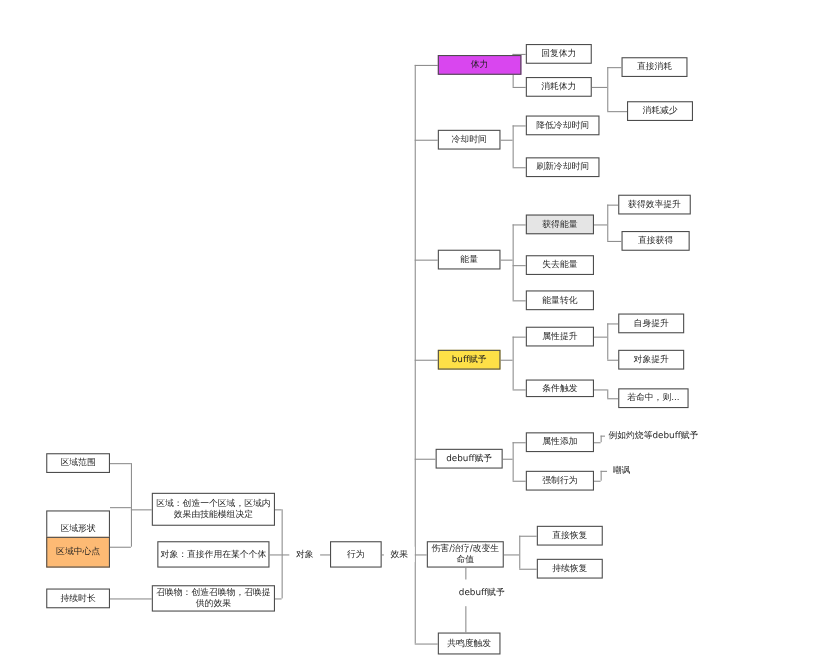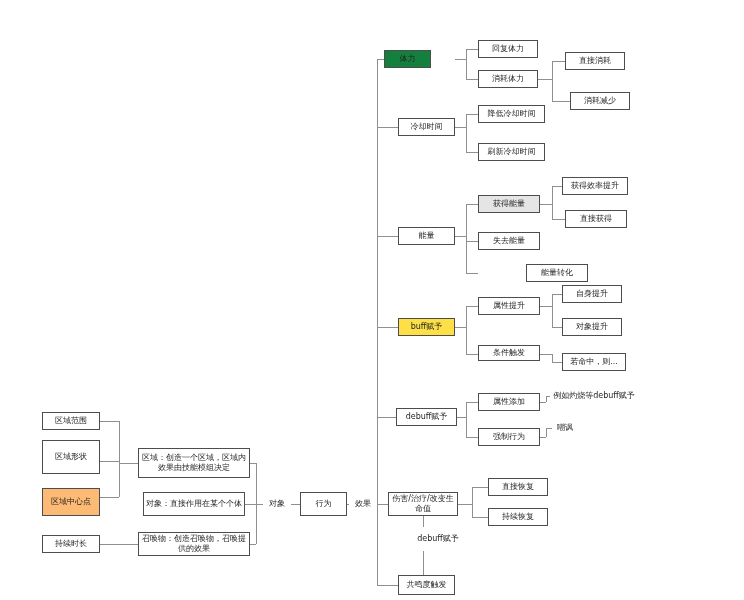--- a/index.html
+++ b/index.html
@@ -104,43 +104,43 @@
     <div class="edge" style="background: rgb(143, 143, 143); left: 540px; top: 437px; width: 6px; height: 1px;"></div>
     <div class="edge" style="background: rgb(143, 143, 143); left: 546px; top: 428px; width: 1px; height: 9px;"></div>
     <div class="edge" style="background: rgb(143, 143, 143); left: 546px; top: 428px; width: 6px; height: 1px;"></div>
     <div class="edge" style="background: rgb(143, 143, 143); left: 458px; top: 504px; width: 14px; height: 1px;"></div>
     <div class="edge" style="background: rgb(143, 143, 143); left: 472px; top: 487px; width: 1px; height: 30px;"></div>
     <div class="edge" style="background: rgb(143, 143, 143); left: 472px; top: 487px; width: 16px; height: 1px;"></div>
     <div class="edge" style="background: rgb(143, 143, 143); left: 472px; top: 517px; width: 16px; height: 1px;"></div>
     <div class="edge" style="background: rgb(143, 143, 143); left: 423px; top: 516px; width: 1px; height: 11px;"></div>
     <div class="edge" style="background: rgb(143, 143, 143); left: 423px; top: 551px; width: 1px; height: 24px;"></div>
     <div class="node node-box" style="left: 42px; top: 412px; width: 58px; height: 18px; color: rgb(31, 31, 31); border-color: rgb(77, 77, 77); background: rgb(255, 255, 255);">区域范围</div>
-    <div class="node node-box" style="left: 42px; top: 440px; width: 58px; height: 34px; color: rgb(31, 31, 31); border-color: rgb(77, 77, 77); background: rgb(255, 255, 255);">区域形状</div>
+    <div class="node node-box" style="left: 42px; top: 464px; width: 58px; height: 34px; color: rgb(31, 31, 31); border-color: rgb(77, 77, 77); background: rgb(255, 255, 255);">区域形状</div>
     <div class="node node-box" style="left: 42px; top: 488px; width: 58px; height: 28px; color: rgb(31, 31, 31); border-color: rgb(77, 77, 77); background: #fdba74;">区域中心点</div>
     <div class="node node-box" style="left: 42px; top: 535px; width: 58px; height: 18px; color: rgb(31, 31, 31); border-color: rgb(77, 77, 77); background: rgb(255, 255, 255);">持续时长</div>
     <div class="node node-box" style="left: 138px; top: 448px; width: 112px; height: 30px; color: rgb(31, 31, 31); border-color: rgb(77, 77, 77); background: rgb(255, 255, 255); font-family: Liberation Serif, serif;">区域：创造一个区域，区域内效果由技能模组决定</div>
     <div class="node node-box" style="left: 143px; top: 492px; width: 102px; height: 24px; color: rgb(31, 31, 31); border-color: rgb(77, 77, 77); background: rgb(255, 255, 255);">对象：直接作用在某个个体</div>
     <div class="node node-box" style="left: 138px; top: 532px; width: 112px; height: 24px; color: rgb(31, 31, 31); border-color: rgb(77, 77, 77); background: rgb(255, 255, 255);">召唤物：创造召唤物，召唤提供的效果</div>
     <div class="node node-text" style="left: 263px; top: 497px; width: 28px; height: 14px; color: rgb(31, 31, 31);">对象</div>
     <div class="node node-box" style="left: 300px; top: 492px; width: 47px; height: 24px; color: rgb(31, 31, 31); border-color: rgb(77, 77, 77); background: rgb(255, 255, 255);">行为</div>
     <div class="node node-text" style="left: 349px; top: 497px; width: 28px; height: 14px; color: rgb(31, 31, 31);">效果</div>
-    <div class="node node-box" style="left: 384px; top: 50px; width: 47px; height: 18px; color: rgb(31, 31, 31); border-color: rgb(77, 77, 77); background: #15803d;">体力</div>
+    <div class="node node-box" style="left: 398px; top: 50px; width: 76px; height: 18px; color: rgb(31, 31, 31); border-color: rgb(77, 77, 77); background: #d946ef;">体力</div>
     <div class="node node-box" style="left: 478px; top: 40px; width: 60px; height: 18px; color: rgb(31, 31, 31); border-color: rgb(77, 77, 77); background: rgb(255, 255, 255);">回复体力</div>
     <div class="node node-box" style="left: 478px; top: 70px; width: 60px; height: 18px; color: rgb(31, 31, 31); border-color: rgb(77, 77, 77); background: rgb(255, 255, 255);">消耗体力</div>
     <div class="node node-box" style="left: 565px; top: 52px; width: 60px; height: 18px; color: rgb(31, 31, 31); border-color: rgb(77, 77, 77); background: rgb(255, 255, 255);">直接消耗</div>
     <div class="node node-box" style="left: 570px; top: 92px; width: 60px; height: 18px; color: rgb(31, 31, 31); border-color: rgb(77, 77, 77); background: rgb(255, 255, 255);">消耗减少</div>
     <div class="node node-box" style="left: 398px; top: 118px; width: 57px; height: 18px; color: rgb(31, 31, 31); border-color: rgb(77, 77, 77); background: rgb(255, 255, 255);">冷却时间</div>
     <div class="node node-box" style="left: 478px; top: 105px; width: 67px; height: 18px; color: rgb(31, 31, 31); border-color: rgb(77, 77, 77); background: rgb(255, 255, 255);">降低冷却时间</div>
     <div class="node node-box" style="left: 478px; top: 143px; width: 67px; height: 18px; color: rgb(31, 31, 31); border-color: rgb(77, 77, 77); background: rgb(255, 255, 255);">刷新冷却时间</div>
     <div class="node node-box" style="left: 398px; top: 227px; width: 57px; height: 18px; color: rgb(31, 31, 31); border-color: rgb(77, 77, 77); background: rgb(255, 255, 255);">能量</div>
     <div class="node node-box" style="left: 478px; top: 195px; width: 62px; height: 18px; color: rgb(31, 31, 31); border-color: rgb(77, 77, 77); background: #e5e5e5;">获得能量</div>
     <div class="node node-box" style="left: 562px; top: 177px; width: 66px; height: 18px; color: rgb(31, 31, 31); border-color: rgb(77, 77, 77); background: rgb(255, 255, 255);">获得效率提升</div>
     <div class="node node-box" style="left: 565px; top: 210px; width: 62px; height: 18px; color: rgb(31, 31, 31); border-color: rgb(77, 77, 77); background: rgb(255, 255, 255);">直接获得</div>
     <div class="node node-box" style="left: 478px; top: 232px; width: 62px; height: 18px; color: rgb(31, 31, 31); border-color: rgb(77, 77, 77); background: rgb(255, 255, 255);">失去能量</div>
-    <div class="node node-box" style="left: 478px; top: 264px; width: 62px; height: 18px; color: rgb(31, 31, 31); border-color: rgb(77, 77, 77); background: rgb(255, 255, 255); margin-left: 48px;">能量转化</div>
+    <div class="node node-box" style="left: 478px; top: 264px; width: 62px; height: 18px; color: rgb(31, 31, 31); border-color: rgb(77, 77, 77); background: rgb(255, 255, 255);">能量转化</div>
     <div class="node node-box" style="left: 398px; top: 318px; width: 57px; height: 18px; color: rgb(31, 31, 31); border-color: rgb(77, 77, 77); background: #fde047;">buff赋予</div>
     <div class="node node-box" style="left: 478px; top: 297px; width: 62px; height: 18px; color: rgb(31, 31, 31); border-color: rgb(77, 77, 77); background: rgb(255, 255, 255);">属性提升</div>
     <div class="node node-box" style="left: 562px; top: 285px; width: 60px; height: 18px; color: rgb(31, 31, 31); border-color: rgb(77, 77, 77); background: rgb(255, 255, 255);">自身提升</div>
     <div class="node node-box" style="left: 562px; top: 318px; width: 60px; height: 18px; color: rgb(31, 31, 31); border-color: rgb(77, 77, 77); background: rgb(255, 255, 255);">对象提升</div>
     <div class="node node-box" style="left: 478px; top: 345px; width: 62px; height: 16px; color: rgb(31, 31, 31); border-color: rgb(77, 77, 77); background: rgb(255, 255, 255);">条件触发</div>
     <div class="node node-box" style="left: 562px; top: 353px; width: 64px; height: 18px; color: rgb(31, 31, 31); border-color: rgb(77, 77, 77); background: rgb(255, 255, 255);">若命中，则...</div>
     <div class="node node-box" style="left: 396px; top: 408px; width: 61px; height: 18px; color: rgb(31, 31, 31); border-color: rgb(77, 77, 77); background: rgb(255, 255, 255);">debuff赋予</div>
     <div class="node node-box" style="left: 478px; top: 393px; width: 62px; height: 18px; color: rgb(31, 31, 31); border-color: rgb(77, 77, 77); background: rgb(255, 255, 255);">属性添加</div>
     <div class="node node-text" style="left: 550px; top: 388px; width: 88px; height: 16px; color: rgb(31, 31, 31);">例如灼烧等debuff赋予</div>
     <div class="node node-box" style="left: 478px; top: 428px; width: 62px; height: 18px; color: rgb(31, 31, 31); border-color: rgb(77, 77, 77); background: rgb(255, 255, 255);">强制行为</div>

